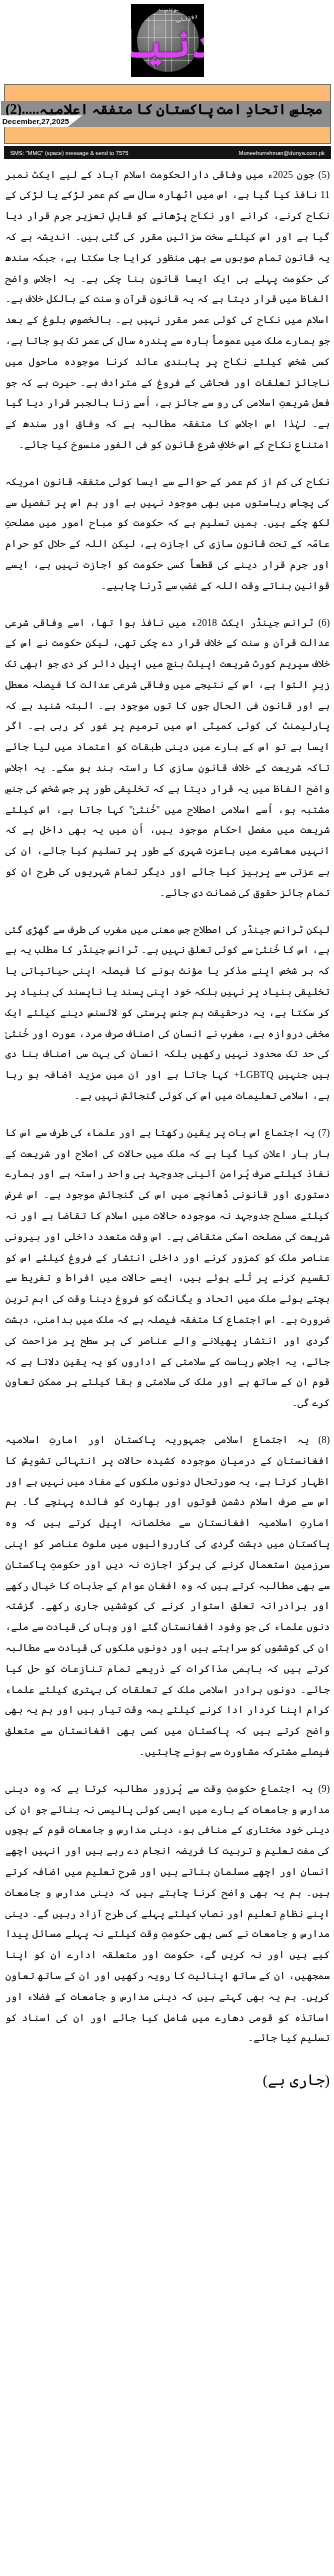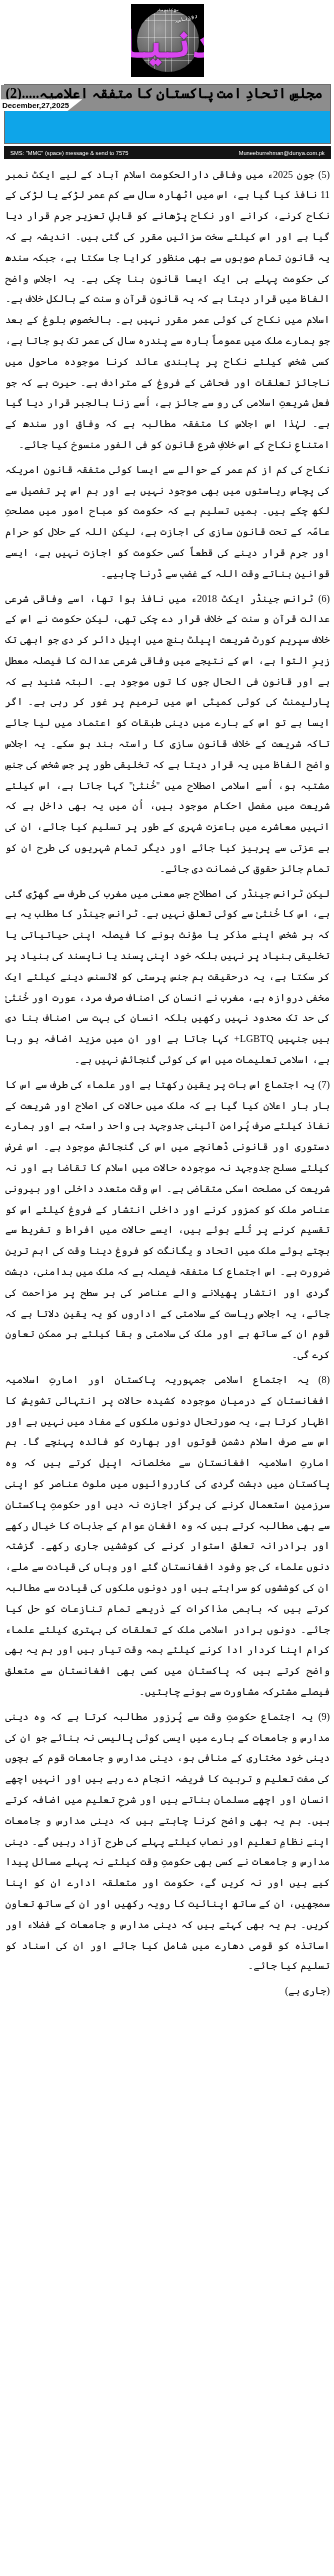--- a/index.html
+++ b/index.html
@@ -80,23 +80,23 @@
     color:#fff;
     font-size:3.6px;
   }
 
   
   .titlebar{
     margin:7.2px 4.1px 0 4.1px;
     height:58px;
     display:flex;
     flex-direction:row;
-    align-items:flex-start;
+    align-items:center;
     border:0.5px solid #6f6f6f;
-    background:#0ea5e9;
+    background:#fdba74;
     position:relative;
   }
   .tb-main{
     flex:1 1 auto;
     position:relative;
     background:#8d8d8d;
     display:flex;
     align-items:center;
     justify-content:center;
   }
@@ -161,26 +161,26 @@
     color:#0a0a0a;
     font-family:"Liberation Serif","DejaVu Serif",serif;
     letter-spacing:0.1px;
     word-spacing:0.5px;
   }
   .para{
     margin:0 0 0 0;
     text-indent:0;
     font-family:Liberation Serif, serif;
   }
-  .para + .para{margin-top:4px;}
+  .para + .para{margin-top:16px;}
   .end-note{
     display:block;
     text-align:left;
     margin-top:1px;
-    font-size:10px;
+    font-size:15px;
   }
 </style>
 </head>
 <body>
 
 <div class="page">
 
   <div class="masthead">
     <div class="logo-box">
       <div class="globe"></div>

